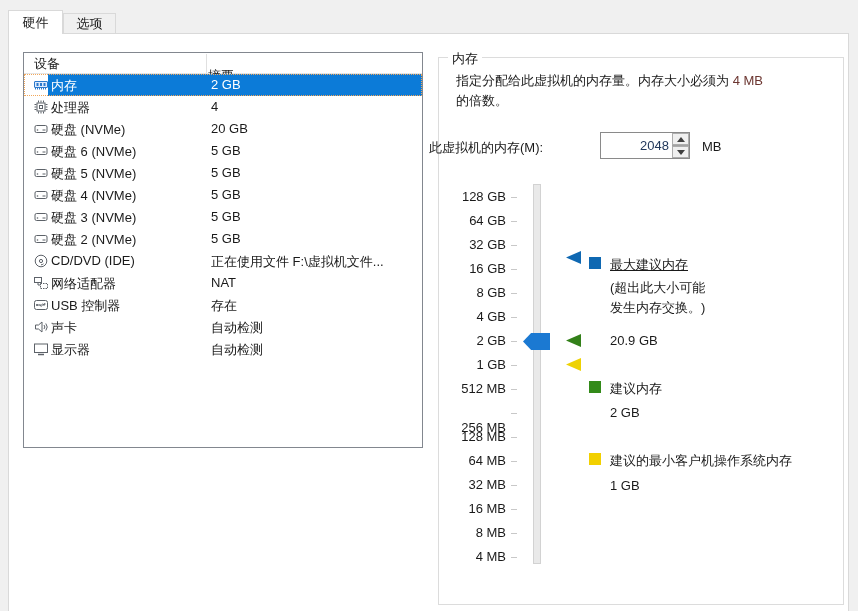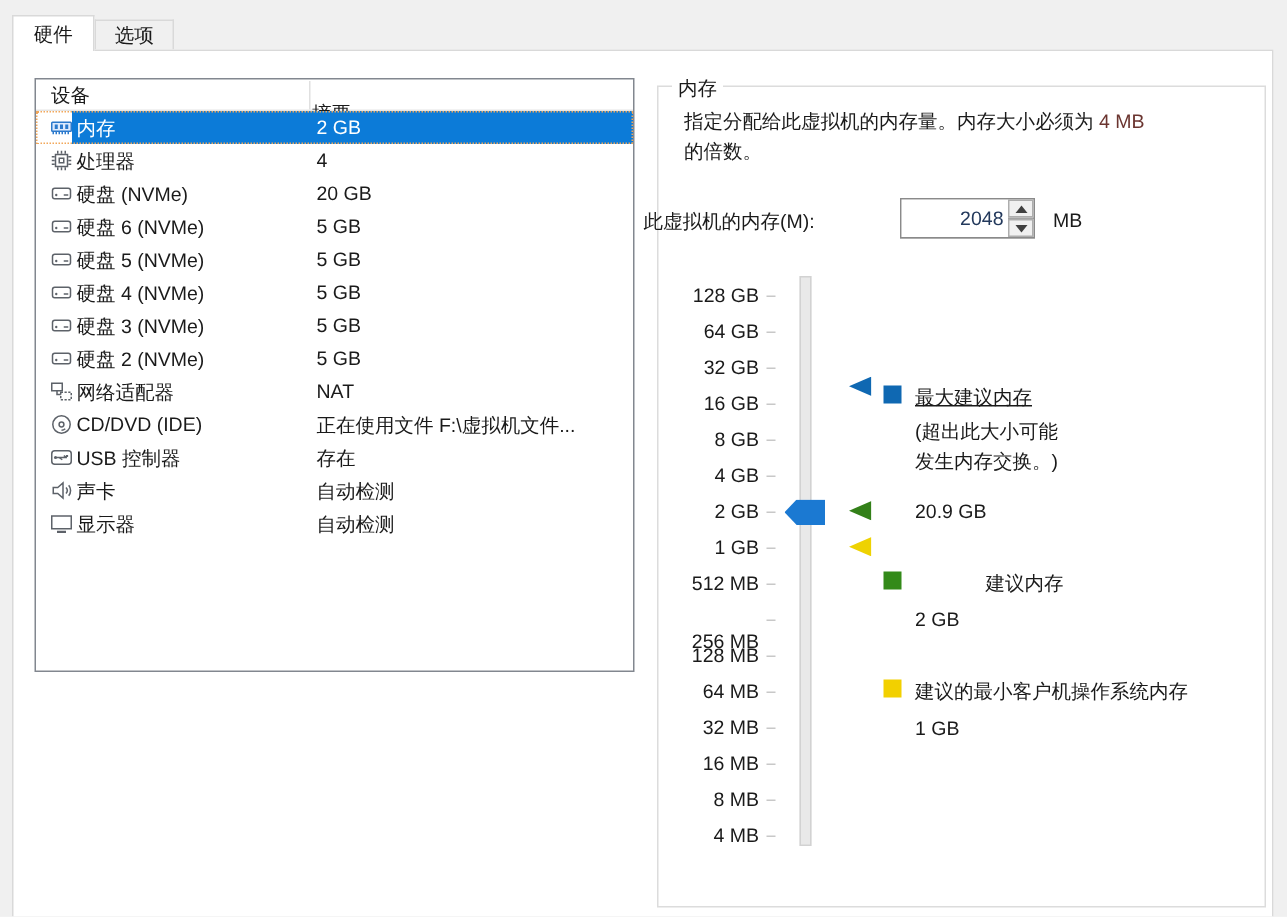--- a/index.html
+++ b/index.html
@@ -165,35 +165,35 @@
           <span class="ic"><svg width="16" height="16" viewBox="0 0 16 16">
               <rect x="2" y="4.5" width="12" height="7" rx="1.5" fill="#fff" stroke="#5d6269"></rect>
               <path d="M9.5 9h3" stroke="#5d6269"></path>
               <circle cx="4.5" cy="9" r="0.8" fill="#5d6269"></circle>
             </svg></span>
           <span class="dn">硬盘 2 (NVMe)</span>
           <span class="sm">5 GB</span>
         </div>
         <div class="devrow">
           <span class="ic"><svg width="16" height="16" viewBox="0 0 16 16">
+              <circle cx="8" cy="8" r="5.8" fill="#fff" stroke="#5d6269"></circle>
+              <circle cx="8" cy="8" r="1.6" fill="none" stroke="#5d6269"></circle>
+              <path d="M10.5 10.8a3.8 3.8 0 0 1-2.5 1" stroke="#5d6269" fill="none"></path>
+            </svg></span>
+          <span class="dn">CD/DVD (IDE)</span>
+          <span class="sm">正在使用文件 F:\虚拟机文件...</span>
+        </div>
+        <div class="devrow">
+          <span class="ic"><svg width="16" height="16" viewBox="0 0 16 16">
               <rect x="1.5" y="2.5" width="7" height="5" fill="#fff" stroke="#5d6269"></rect>
               <path d="M5 7.5v2.5h5" stroke="#5d6269" fill="none"></path>
               <rect x="7.5" y="8.5" width="7" height="5" fill="#fff" stroke="#5d6269" stroke-dasharray="1.5 1"></rect>
             </svg></span>
           <span class="dn">网络适配器</span>
           <span class="sm">NAT</span>
-        </div>
-        <div class="devrow">
-          <span class="ic"><svg width="16" height="16" viewBox="0 0 16 16">
-              <circle cx="8" cy="8" r="5.8" fill="#fff" stroke="#5d6269"></circle>
-              <circle cx="8" cy="8" r="1.6" fill="none" stroke="#5d6269"></circle>
-              <path d="M10.5 10.8a3.8 3.8 0 0 1-2.5 1" stroke="#5d6269" fill="none"></path>
-            </svg></span>
-          <span class="dn">CD/DVD (IDE)</span>
-          <span class="sm">正在使用文件 F:\虚拟机文件...</span>
         </div>
         <div class="devrow">
           <span class="ic"><svg width="16" height="16" viewBox="0 0 16 16">
               <rect x="1.5" y="3.5" width="13" height="9" rx="2" fill="#fff" stroke="#5d6269"></rect>
               <path d="M3.5 8h8" stroke="#5d6269"></path>
               <path d="M11.5 8l-2-1.2M6.5 8l2 1.5" stroke="#5d6269"></path>
               <circle cx="4" cy="8" r="1" fill="#5d6269"></circle>
               <path d="M11 6.3h1.4v1.4H11z" fill="#5d6269"></path>
             </svg></span>
           <span class="dn">USB 控制器</span>
@@ -282,20 +282,20 @@
   <div class="marker green"></div>
   <div class="marker yellow"></div>
 
   <div class="sq blue"></div>
   <div class="legtext" style="top:256px;text-decoration:underline;">最大建议内存</div>
   <div class="legtext" style="top:279px;">(超出此大小可能</div>
   <div class="legtext" style="top:299px;">发生内存交换。)</div>
   <div class="legtext" style="top:333px;">20.9 GB</div>
 
   <div class="sq green"></div>
-  <div class="legtext" style="top:380px;margin-left:47px;">建议内存</div>
+  <div class="legtext" style="top:380px;">建议内存</div>
   <div class="legtext" style="top:405px;">2 GB</div>
 
   <div class="sq yellow"></div>
   <div class="legtext" style="top:452px;">建议的最小客户机操作系统内存</div>
   <div class="legtext" style="top:478px;">1 GB</div>
 
 </div>
 
 </body></html>

